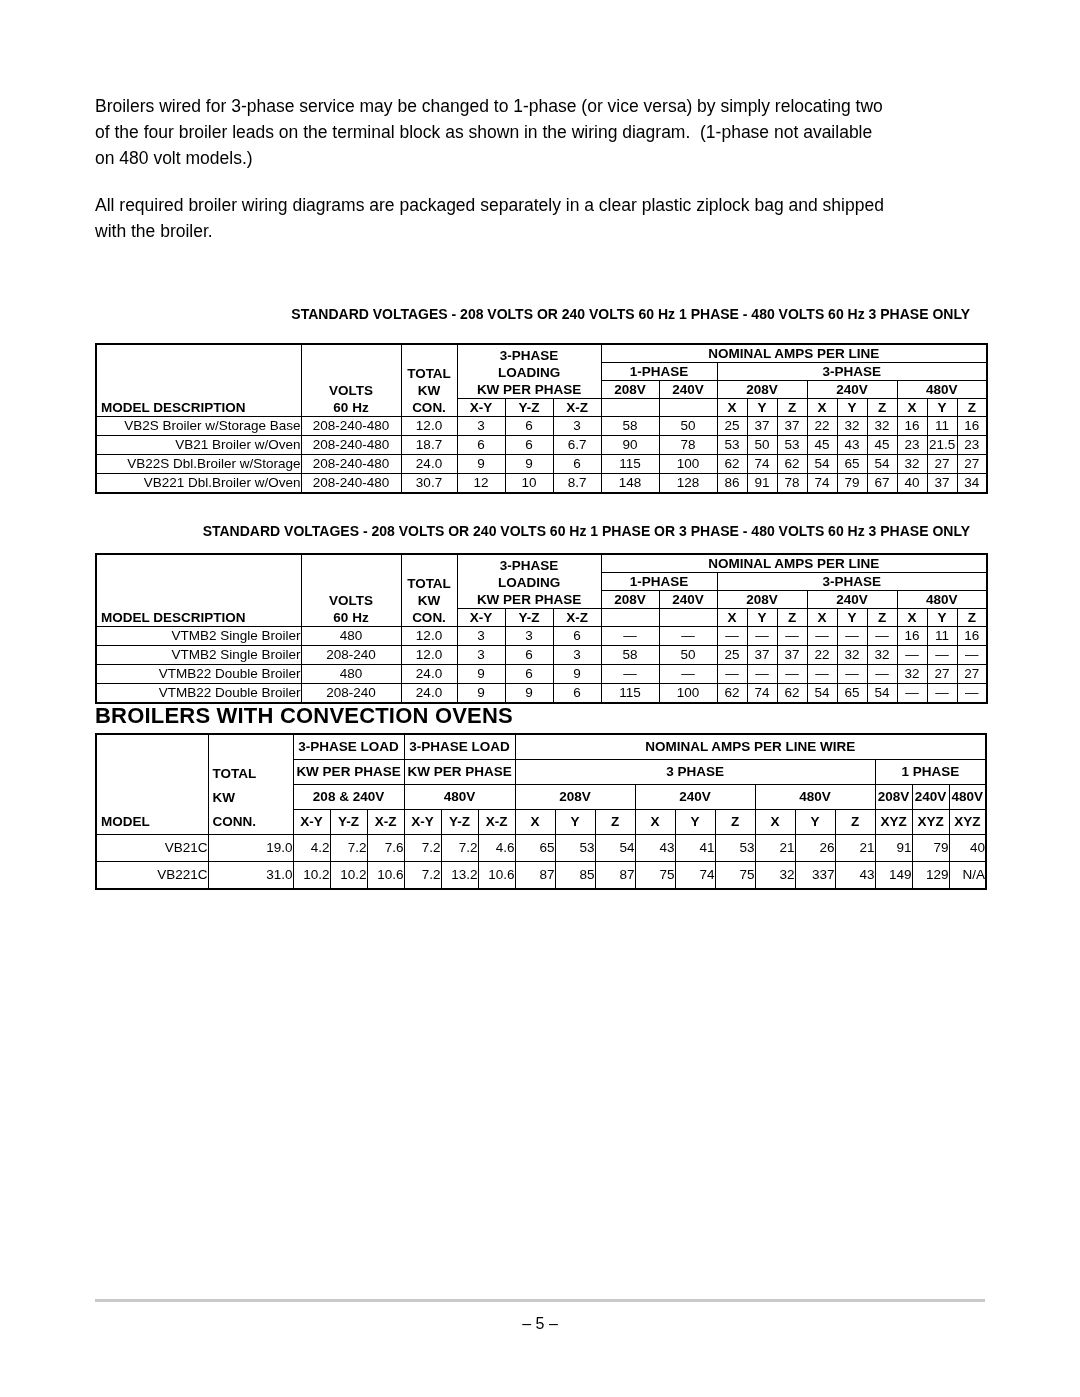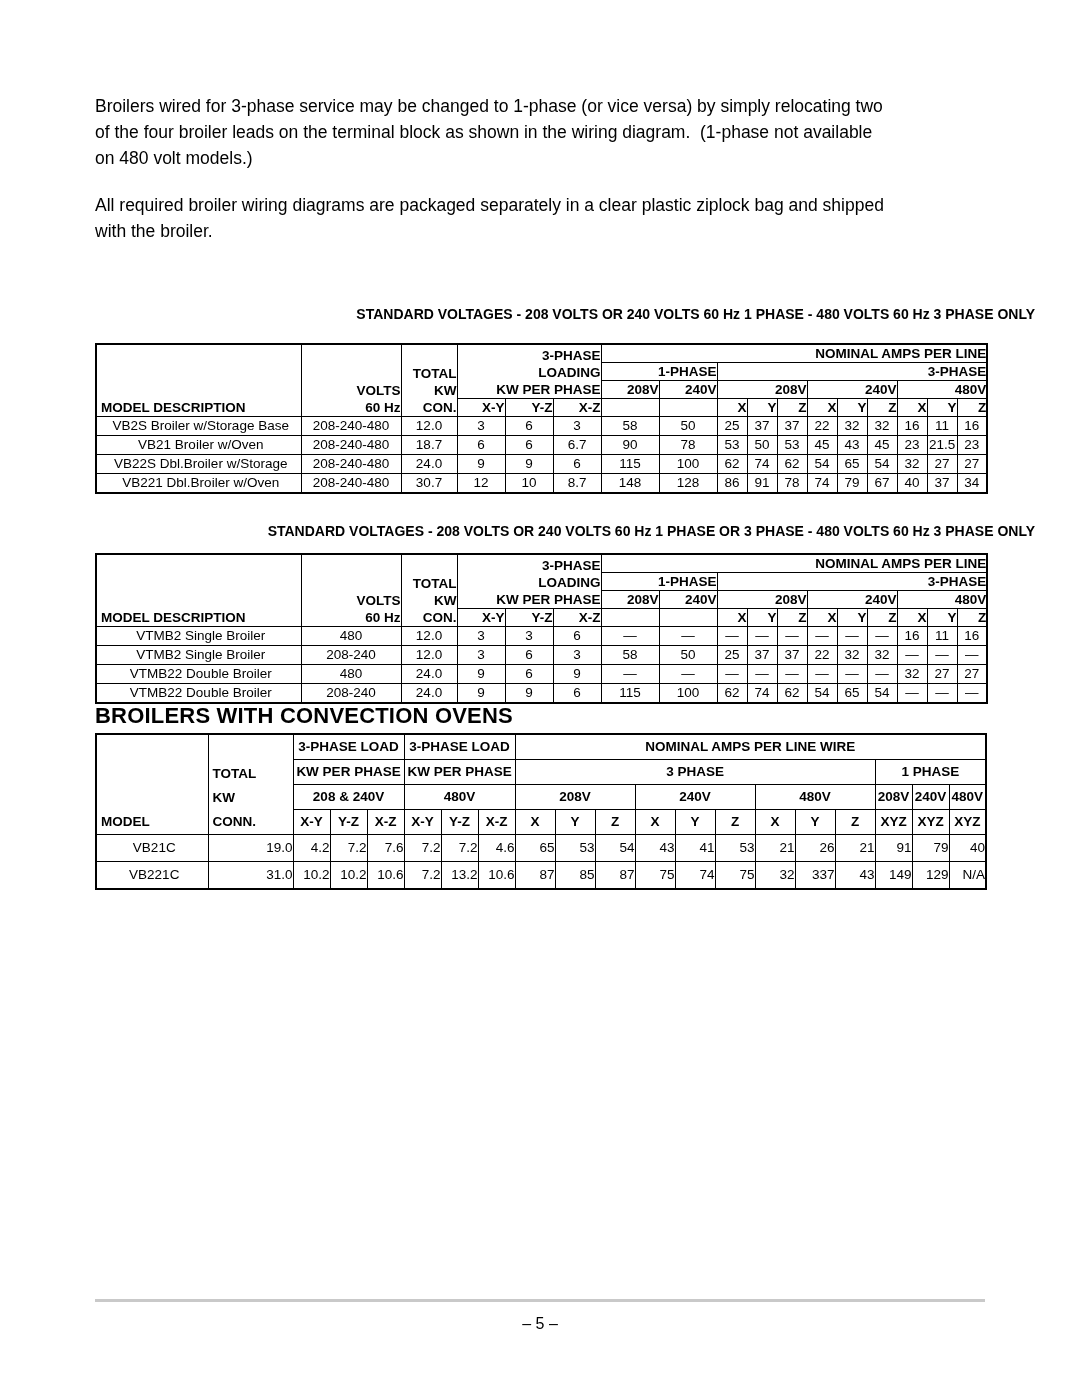--- a/index.html
+++ b/index.html
@@ -3,21 +3,21 @@
 <meta charset="utf-8">
 <style>
   * { box-sizing: border-box; }
   html, body { margin: 0; padding: 0; }
   body {
     width: 1080px; height: 1397px;
     background: #ffffff; color: #000000;
     font-family: "Liberation Sans", sans-serif;
     position: relative; overflow: hidden;
   }
-  .page { padding: 93px 45px 0 95px; }
+  .page { padding: 93px 110px 0 95px; }
 
   p.body-text {
     font-size: 17.5px; line-height: 26px;
     margin: 0 0 21px 0;
     white-space: pre-wrap;
   }
 
   h1.doc-heading, h2.doc-heading {
     font-size: 22px; line-height: 24px; font-weight: bold;
     margin: 0; letter-spacing: 0.2px;
@@ -44,30 +44,30 @@
   .data-table th, .data-table td {
     border: 1px solid #000;
     text-align: center; vertical-align: middle;
     padding: 0; overflow: hidden;
   }
   .data-table th { font-weight: bold; white-space: pre-line; }
   .data-table td { font-weight: normal; }
 
   table.t12 { margin-top: 21px; }
   table.t12.second { margin-top: 14px; }
-  .t12 th { font-size: 13.5px; line-height: 17px; height: 17px; text-align: right; }
+  .t12 th { font-size: 13.5px; line-height: 17px; height: 17px; }
   .t12 td { font-size: 13.5px; line-height: 18px; height: 18px; }
 
   table.t3 { margin-top: 5px; }
   .t3 th { font-size: 13.5px; line-height: 24px; height: 24px; }
   .t3 td { font-size: 13.5px; line-height: 26px; height: 26px; text-align: right; }
 
   .data-table th.lb { text-align: left; vertical-align: bottom; padding-left: 4px; }
   .data-table th.b  { vertical-align: bottom; }
-  .data-table td.model { text-align: center; padding-left: 4px; }
+  .data-table td.model { text-align: right; padding-left: 4px; }
 
   .footer { position: absolute; left: 95px; top: 1299px; width: 890px; }
   .footer-rule { height: 3px; background: #c9c9c9; }
   .page-num { text-align: center; font-size: 16px; line-height: 18px; margin-top: 13px; }
 </style>
 </head>
 <body>
 
 <div class="page">
 

